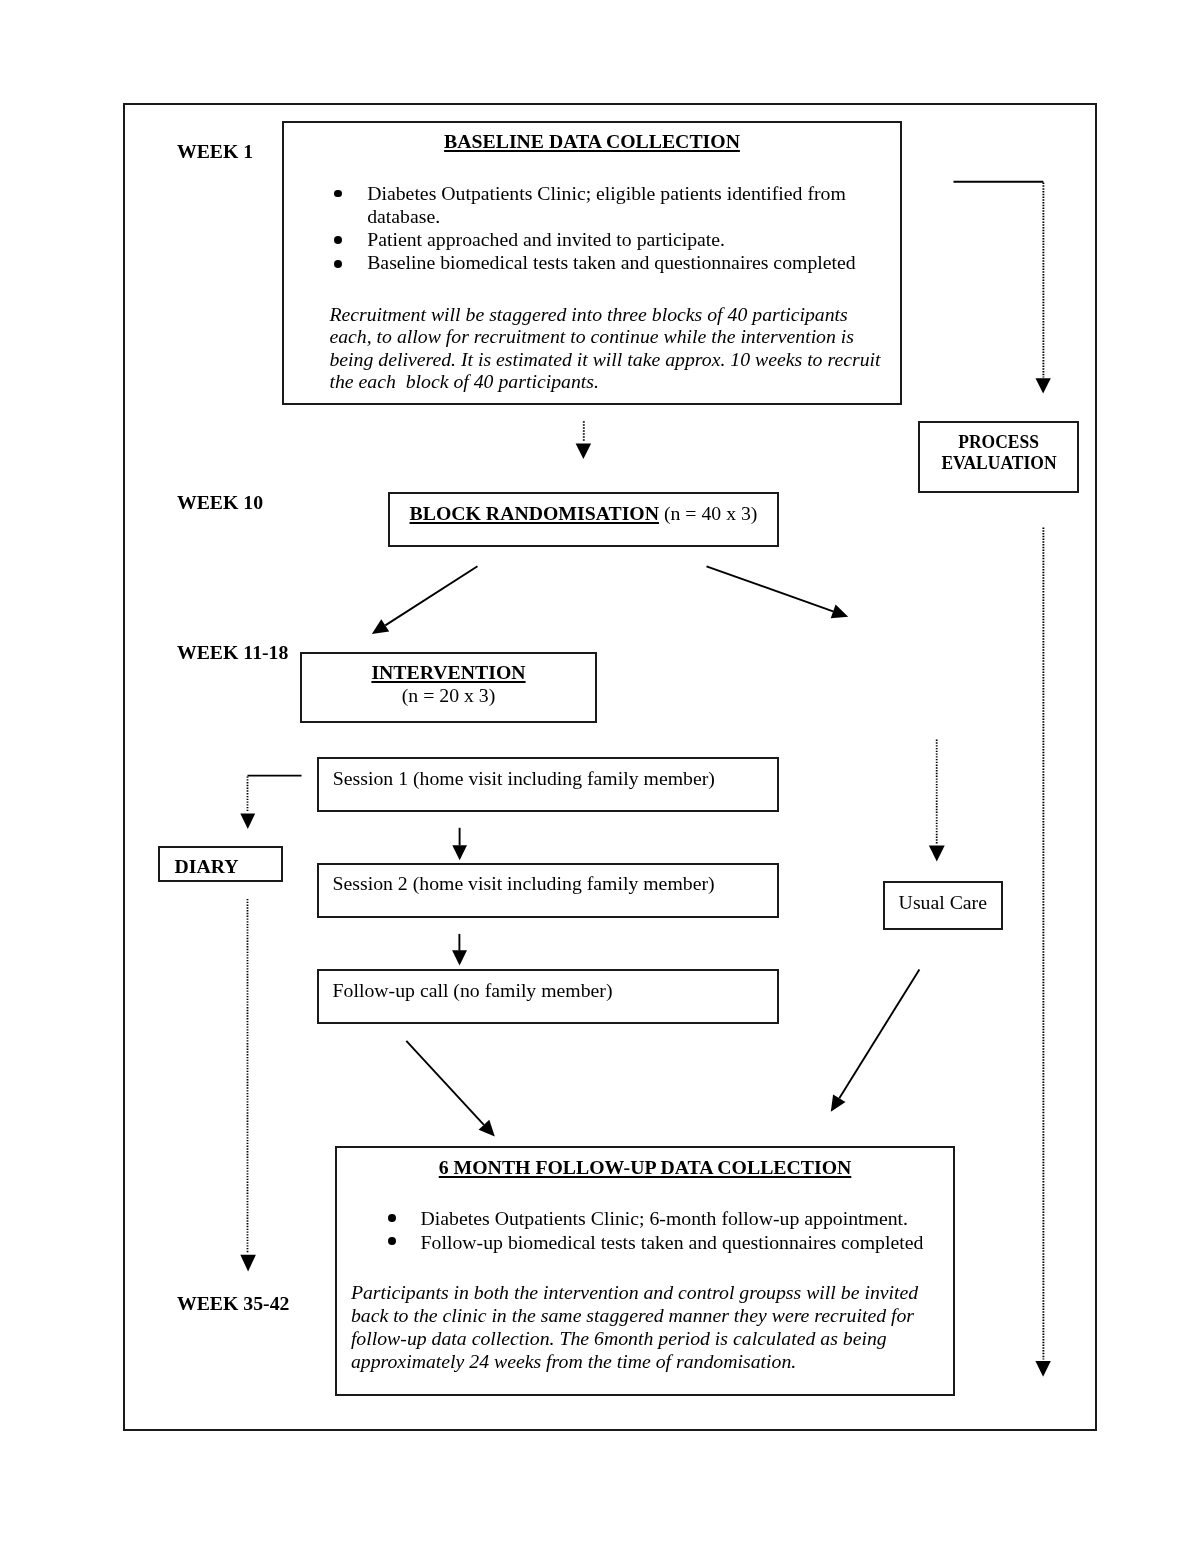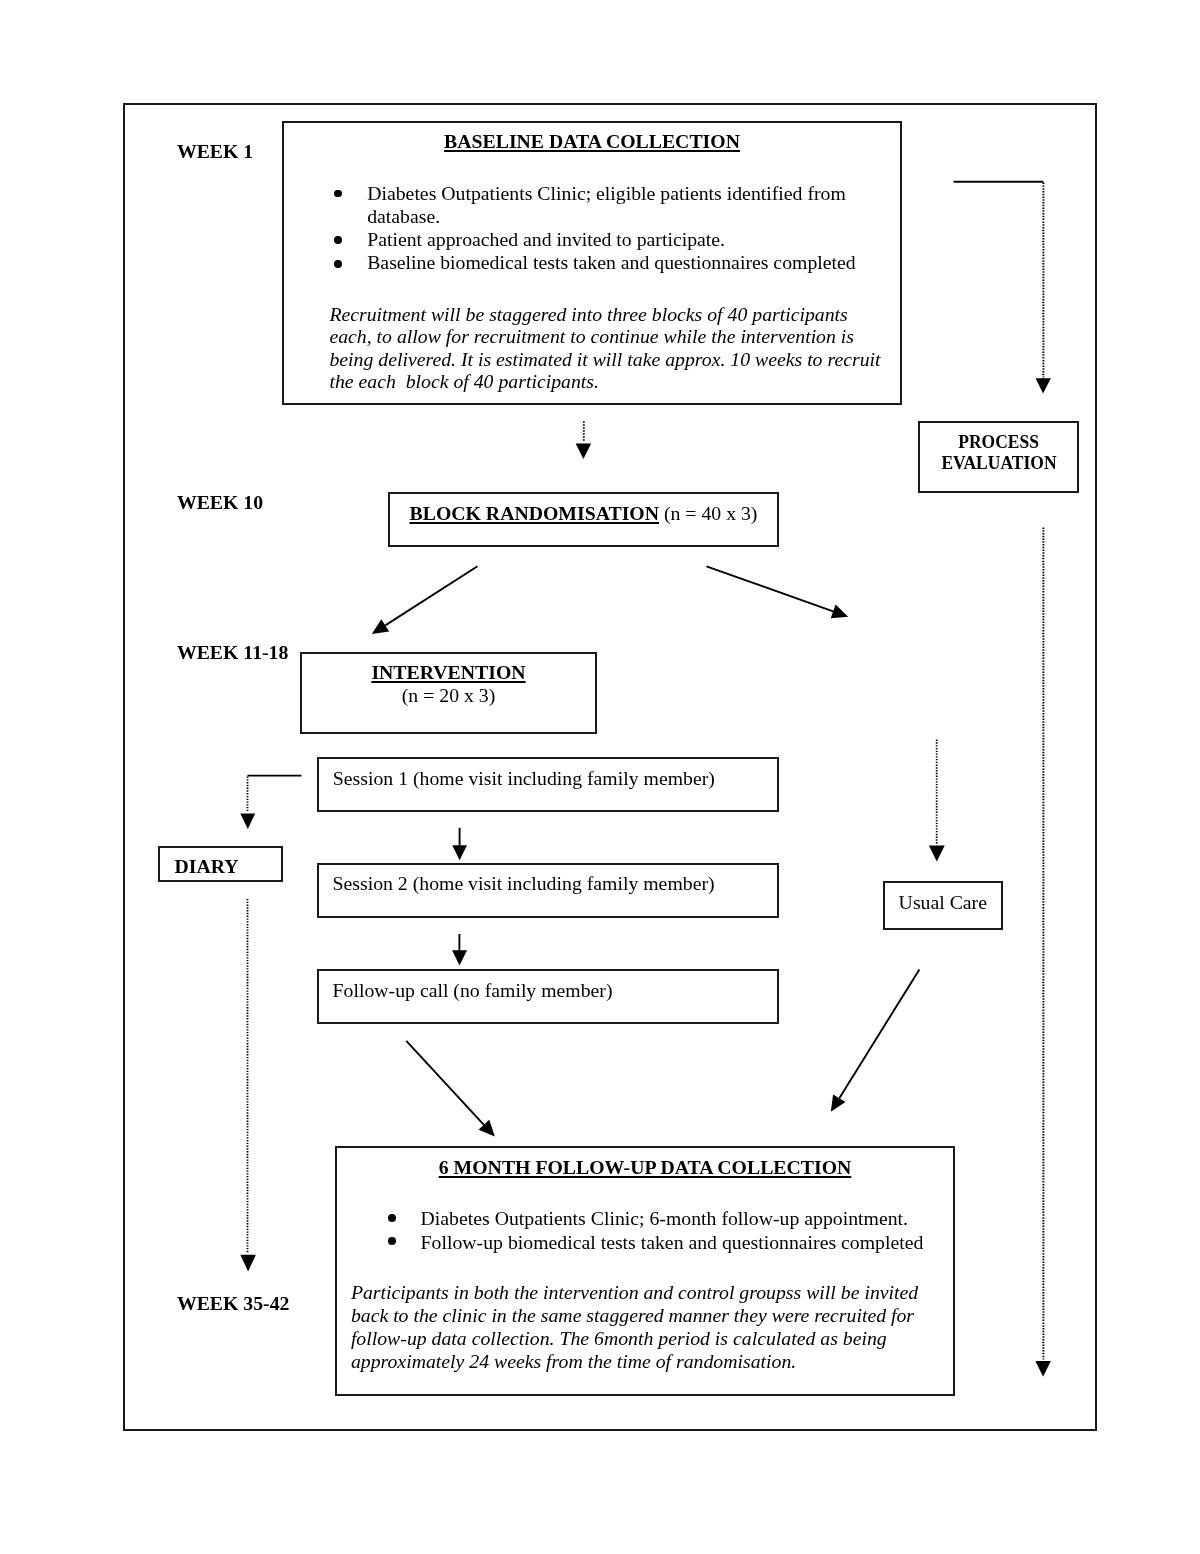--- a/index.html
+++ b/index.html
@@ -45,21 +45,21 @@
 
   <div class="box" style="left:918px;top:420.5px;width:161.2px;height:72.4px;">
     <div class="ctr b" style="top:18.05px;"><span class="cond">PROCESS</span></div>
     <div class="ctr b" style="top:39.15px;"><span class="cond">EVALUATION</span></div>
   </div>
 
   <div class="box" style="left:388px;top:492px;width:391px;height:55px;">
     <div class="ctr" style="top:19.2px;"><span class="u b">BLOCK RANDOMISATION</span><span> (n = 40 x 3)</span></div>
   </div>
 
-  <div class="box" style="left:300px;top:652px;width:297px;height:82px;">
+  <div class="box" style="left:300px;top:652px;width:297px;height:71px;">
     <div class="ctr" style="top:17.55px;"><span class="u b">INTERVENTION</span></div>
     <div class="ctr" style="top:40.55px;">(n = 20 x 3)</div>
   </div>
 
 
   <div class="box" style="left:317px;top:757px;width:461.8px;height:55px;">
     <div class="ln" style="top:18.6px;left:13.8px;">Session 1 (home visit including family member)</div>
   </div>
   <div class="box" style="left:317px;top:862.9px;width:461.8px;height:55px;">
     <div class="ln" style="top:18.6px;left:13.5px;">Session 2 (home visit including family member)</div>

